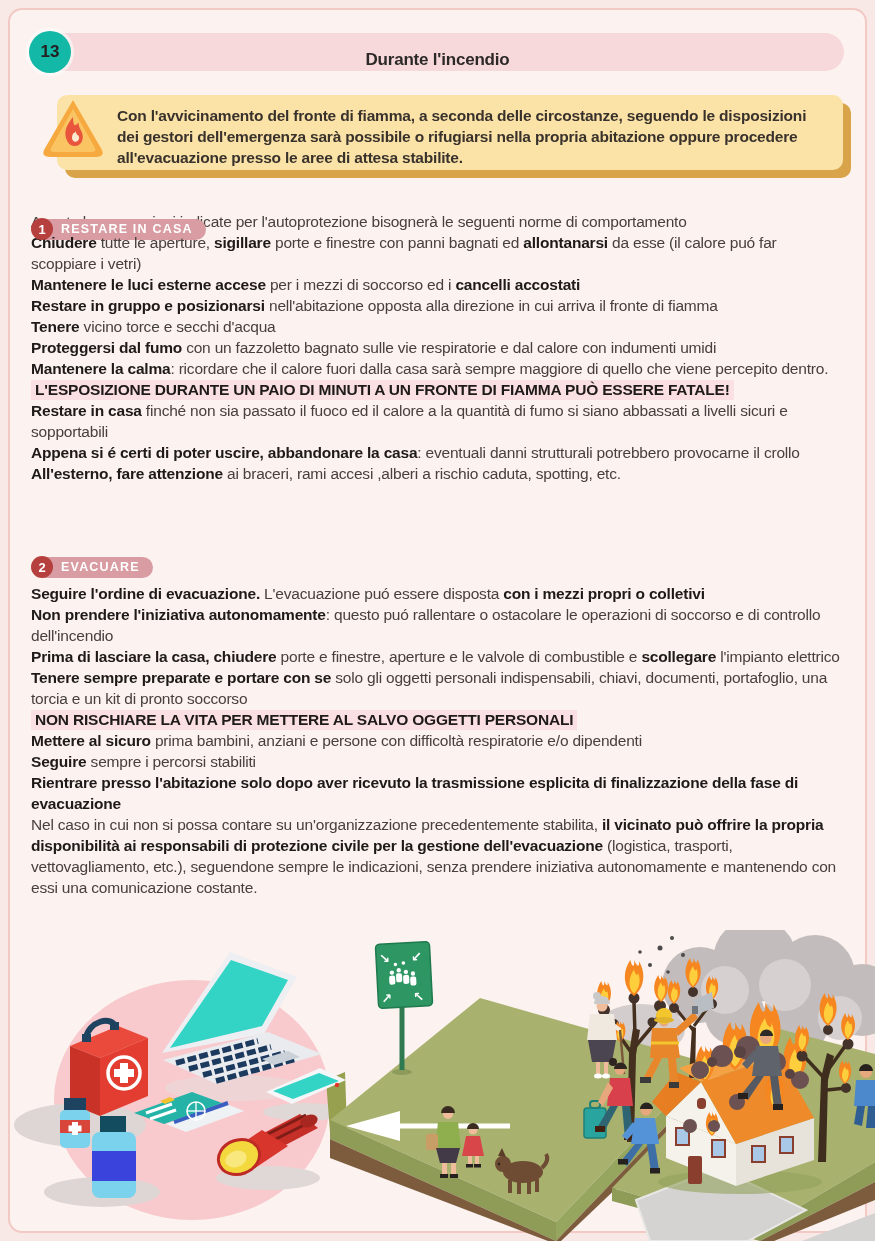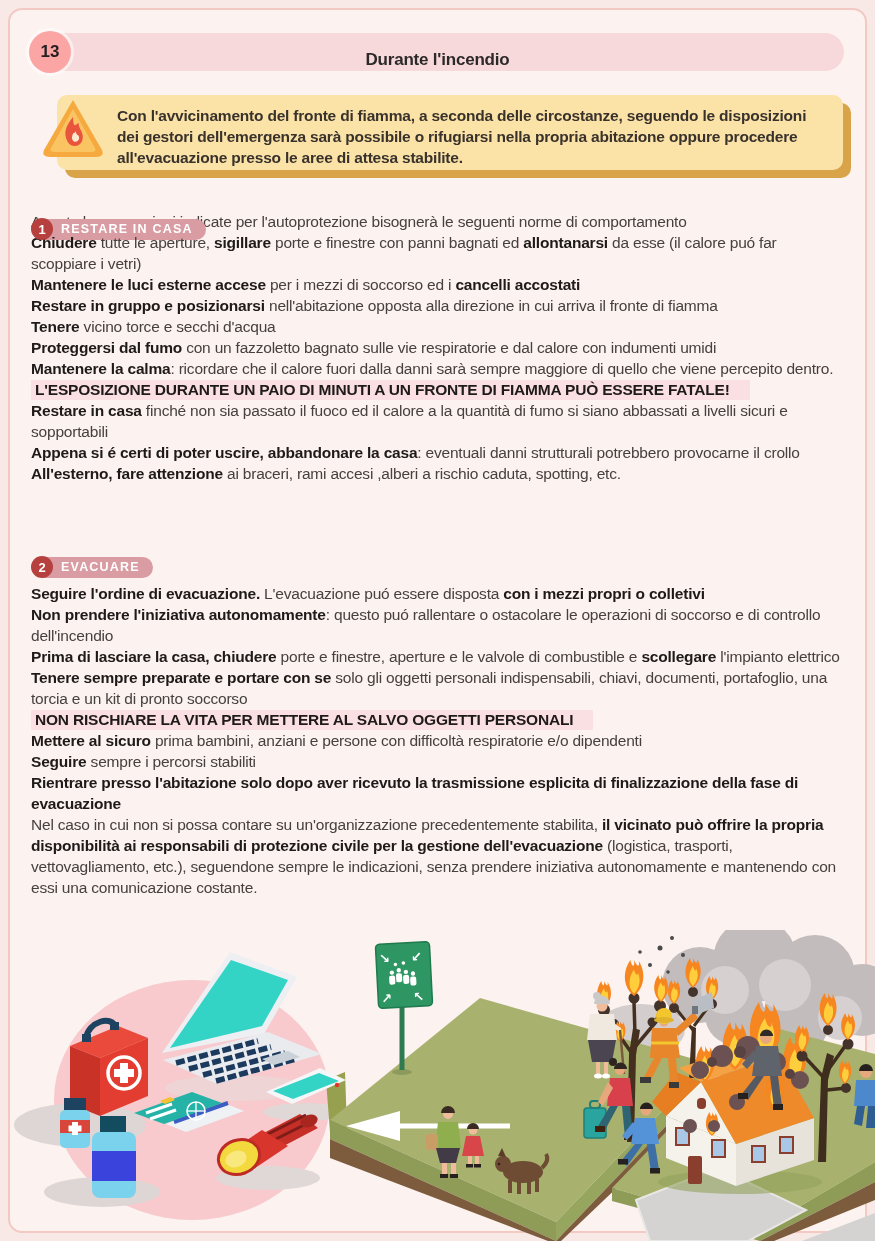--- a/index.html
+++ b/index.html
@@ -19,21 +19,21 @@
     position:absolute;left:8px;top:8px;right:8px;bottom:8px;
     background:var(--page-bg);border:2px solid var(--frame);border-radius:14px;
   }
   
   .header-bar{
     position:absolute;left:31px;top:33px;width:813px;height:38px;
     background:var(--header-bar);border-radius:19px;
   }
   .page-circle{
     position:absolute;left:29px;top:31px;width:42px;height:42px;border-radius:50%;
-    background:#fca5a5;box-shadow:0 0 0 3px rgba(255,255,255,.55);
+    background:#14b8a6;box-shadow:0 0 0 3px rgba(255,255,255,.55);
     display:flex;align-items:center;justify-content:center;
     font-weight:700;font-size:17px;color:#242021;
   }
   .page-title{
     position:absolute;left:31px;top:33px;width:813px;height:54px;
     display:flex;align-items:center;justify-content:center;
     font-weight:700;font-size:17px;color:#2D2928;letter-spacing:-.2px;
   }
   
   .warning-box{
@@ -63,21 +63,21 @@
   }
   #badge-1{left:31px;top:218px;}
   #badge-2{left:31px;top:556px;}
   
   .section-body{position:absolute;left:31px;width:815px;font-size:15.5px;line-height:21px;letter-spacing:-.2px;}
   #section-body-0{top:232px;}
   #section-body-1{top:583px;}
   .section-body p{margin:0;}
   .section-body b{font-weight:700;color:var(--text-bold);}
   .section-body p.hl span, .section-body p.hl b{
-    background:var(--highlight);padding:1px 20px 2px 4px;
+    background:var(--highlight);padding:1px 4px 2px 4px;
     box-decoration-break:clone;-webkit-box-decoration-break:clone;
   }
   
   .illustration{position:absolute;left:0;top:930px;width:875px;height:311px;}
 </style>
 </head>
 <body>
 
 <div class="frame"></div>
 
@@ -102,21 +102,21 @@
 <div class="badge" id="badge-1">
   <span class="badge-num">1</span>
   <span class="badge-pill">RESTARE IN CASA</span>
 </div>
 <div class="section-body" id="section-body-0">
     <p class="para"><b>Chiudere</b><span> tutte le aperture, </span><b>sigillare</b><span> porte e finestre con panni bagnati ed </span><b>allontanarsi</b><span> da esse (il calore puó far scoppiare i vetri)</span></p>
     <p class="para"><b>Mantenere le luci esterne accese</b><span> per i mezzi di soccorso ed i </span><b>cancelli accostati</b></p>
     <p class="para"><b>Restare in gruppo e posizionarsi</b><span> nell'abitazione opposta alla direzione in cui arriva il fronte di fiamma</span></p>
     <p class="para"><b>Tenere</b><span> vicino torce e secchi d'acqua</span></p>
     <p class="para"><b>Proteggersi dal fumo</b><span> con un fazzoletto bagnato sulle vie respiratorie e dal calore con indumenti umidi</span></p>
-    <p class="para"><b>Mantenere la calma</b><span>: ricordare che il calore fuori dalla danni sarà sempre maggiore di quello che viene percepito dentro.</span></p>
+    <p class="para"><b>Mantenere la calma</b><span>: ricordare che il calore fuori dalla casa sarà sempre maggiore di quello che viene percepito dentro.</span></p>
     <p class="para hl"><b>L'ESPOSIZIONE DURANTE UN PAIO DI MINUTI A UN FRONTE DI FIAMMA PUÒ ESSERE FATALE!</b></p>
     <p class="para"><b>Restare in casa</b><span> finché non sia passato il fuoco ed il calore a la quantità di fumo si siano abbassati a livelli sicuri e sopportabili</span></p>
     <p class="para"><b>Appena si é certi di poter uscire, abbandonare la casa</b><span>: eventuali danni strutturali potrebbero provocarne il crollo</span></p>
     <p class="para"><b>All'esterno, fare attenzione</b><span> ai braceri, rami accesi ,alberi a rischio caduta, spotting, etc.</span></p>
   </div>
 
 <div class="badge" id="badge-2">
   <span class="badge-num">2</span>
   <span class="badge-pill">EVACUARE</span>
 </div>

